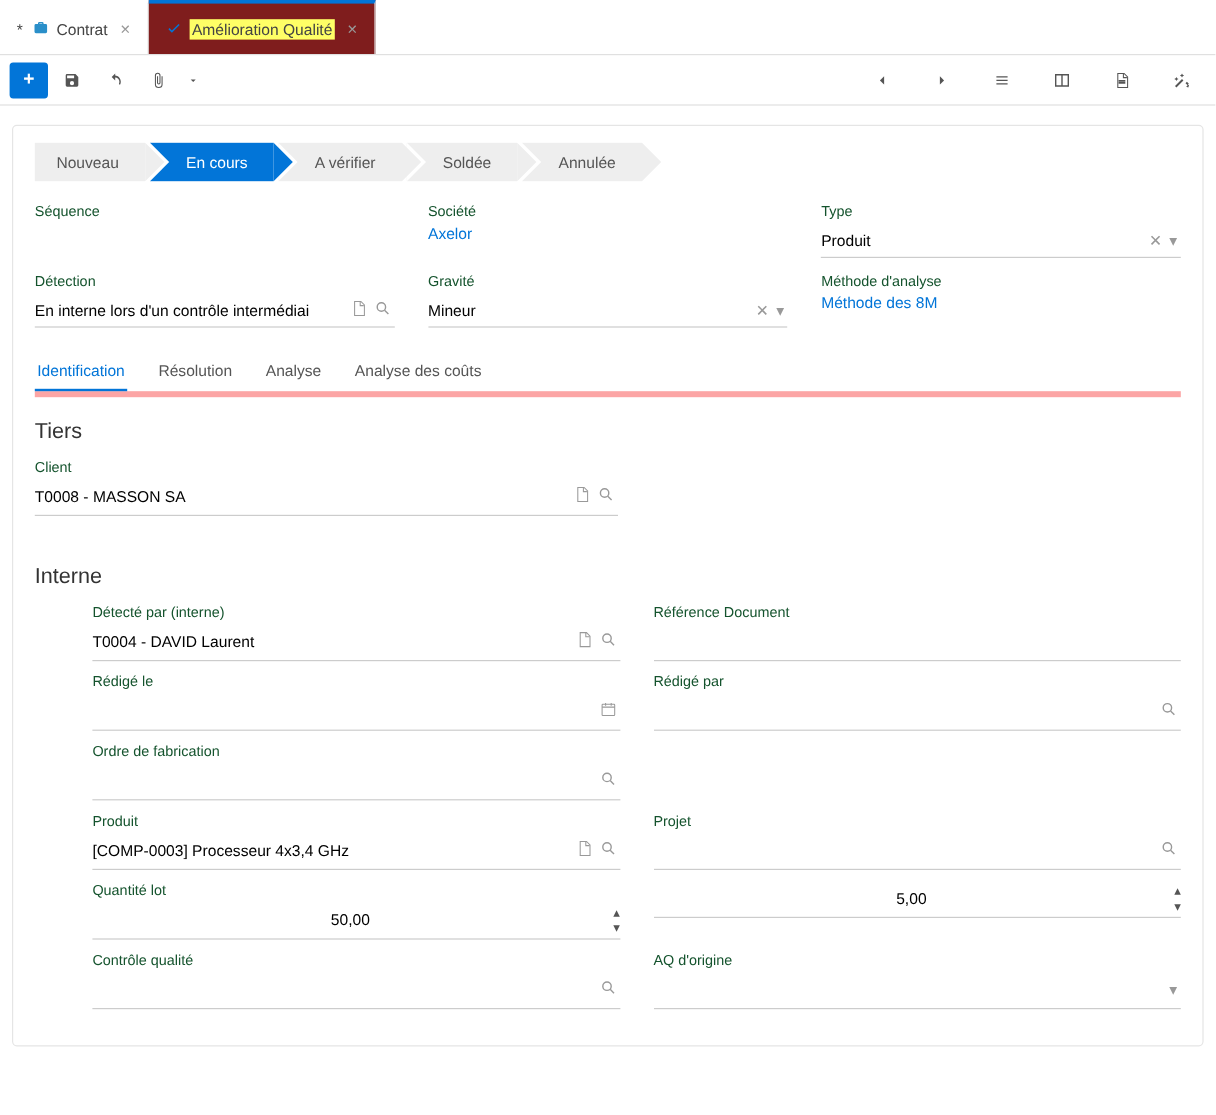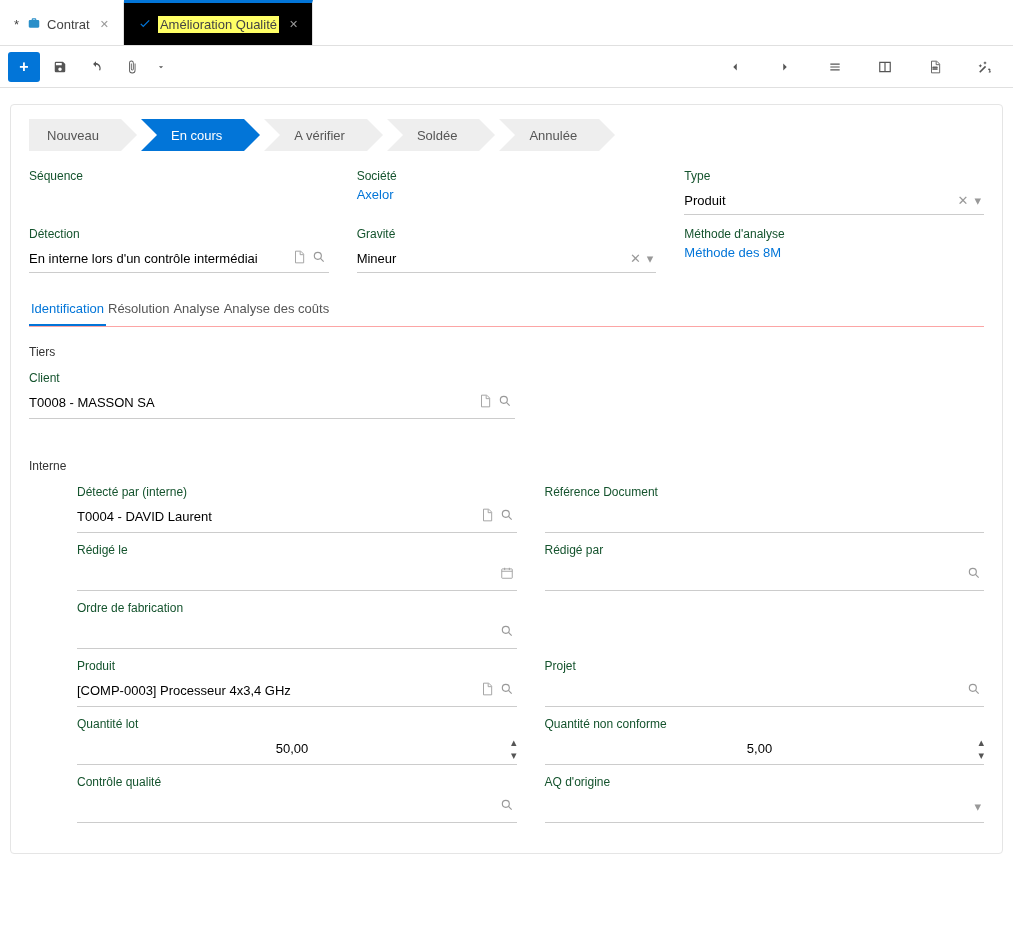--- a/index.html
+++ b/index.html
@@ -1,64 +1,64 @@
 <!DOCTYPE html>
 <html><head>
 <meta charset="utf-8">
 <style>
 * { box-sizing: border-box; margin: 0; padding: 0; }
 body { font-family: -apple-system, BlinkMacSystemFont, "Segoe UI", Arial, sans-serif; font-size: 13px; color: #333; background: #fff; width: 1013px; }
 .tabs-bar { display: flex; border-bottom: 1px solid #e0e0e0; height: 46px; align-items: stretch; }
 .tab { display: flex; align-items: center; padding: 0 14px; border-right: 1px solid #e0e0e0; position: relative; cursor: pointer; gap: 6px; }
-.tab.active { border-top: 3px solid #0275d8; background: #000000; }
+.tab.active { border-top: 3px solid #0275d8; background: #7f1d1d; }
 .tab.inactive { color: #666; border-top: 3px solid transparent; }
 .tab .dirty { color: #444; margin-right: 2px; }
 .tab .close { color: #999; font-size: 11px; margin-left: 4px; cursor: pointer; }
 .tab .ico { font-size: 12px; }
 .tab .ico.briefcase { color: #2a8fc9; }
 .tab .ico.check { color: #0275d8; }
 .tab .lbl { color: #444; }
 .tab.active .lbl.highlight { background: #ffff66; padding: 1px 2px; }
 
 .toolbar { display: flex; align-items: center; height: 42px; padding: 0 8px; border-bottom: 1px solid #e0e0e0; }
 .tool-btn { width: 32px; height: 30px; display: inline-flex; align-items: center; justify-content: center; color: #555; cursor: pointer; margin-right: 4px; }
 .tool-btn.add { background: #0275d8; color: #fff; border-radius: 3px; font-size: 16px; font-weight: bold; }
 .tool-btn.dropdown-caret { width: 18px; }
 .spacer { flex: 1; }
 .tool-right { display: flex; align-items: center; gap: 14px; }
 
 .content-wrap { padding: 16px 10px; }
 .card { background: #fff; border: 1px solid #e5e5e5; border-radius: 4px; padding: 14px 18px 30px; }
 
 
-.status-flow { display: flex; margin-bottom: 18px; gap: 16px; }
+.status-flow { display: flex; margin-bottom: 18px; }
 .status-step { position: relative; height: 32px; display: flex; align-items: center; padding: 0 22px 0 30px; background: #eeeeee; color: #555; margin-right: 4px; font-size: 13px; }
 .status-step:first-child { padding-left: 18px; }
 .status-step::after { content: ''; position: absolute; right: -16px; top: 0; border-top: 16px solid transparent; border-bottom: 16px solid transparent; border-left: 16px solid #eeeeee; z-index: 2; }
 .status-step::before { content: ''; position: absolute; left: 0; top: 0; border-top: 16px solid transparent; border-bottom: 16px solid transparent; border-left: 16px solid #fff; z-index: 1; }
 .status-step:first-child::before { display: none; }
 .status-step.active { background: #0275d8; color: #fff; }
 .status-step.active::after { border-left-color: #0275d8; }
 
 
 .header-grid { display: grid; grid-template-columns: 1fr 1fr 1fr; gap: 12px 28px; margin-bottom: 20px; }
 .fld { display: flex; flex-direction: column; }
 .fld-label { font-size: 12px; color: #14532d; margin-bottom: 4px; }
 .fld-value { font-size: 13px; color: #333; }
 .fld-value.link { color: #0275d8; cursor: pointer; }
 .fld-input { display: flex; align-items: center; border-bottom: 1px solid #ccc; height: 28px; }
 .fld-input input { border: none; outline: none; flex: 1; font-size: 13px; background: transparent; padding: 4px 0; }
 .fld-input .act { color: #999; cursor: pointer; padding: 0 3px; font-size: 13px; }
 
 
-.detail-tabs { display: flex; border-bottom: 1px solid #fca5a5; margin-bottom: 18px; }
+.detail-tabs { display: flex; border-bottom: 5px solid #fca5a5; margin-bottom: 18px; gap: 24px; }
 .dtab { padding: 8px 2px; color: #555; cursor: pointer; border-bottom: 2px solid transparent; }
 .dtab.active { color: #0275d8; border-bottom-color: #0275d8; }
 
-.section-title { font-size: 12px; color: #333; margin: 14px 0 12px; }
+.section-title { font-size: 18px; color: #333; margin: 14px 0 12px; }
 .form-grid2 { display: grid; grid-template-columns: 1fr 1fr; gap: 10px 28px; margin-left: 48px; }
 .form-grid1 { display: grid; grid-template-columns: 1fr; max-width: 486px; }
 
 .underline-input { display: flex; align-items: center; border-bottom: 1px solid #ccc; height: 30px; padding-bottom: 2px; }
 .underline-input input { border: none; outline: none; flex: 1; font-size: 13px; background: transparent; }
 .underline-input .act { color: #999; cursor: pointer; padding: 0 3px; font-size: 13px; }
 .underline-input .num { text-align: center; }
 .underline-input .spinner { color: #555; font-size: 11px; padding-left: 4px; }
 
 svg.icon { width: 14px; height: 14px; fill: currentColor; }
@@ -311,21 +311,20 @@
       </div>
 
       <div class="fld">
         <span class="fld-label">Quantité lot</span>
         <div class="underline-input">
           <input class="num" value="50,00" style="">
           <span class="spinner">▴<br>▾</span>
         </div>
       </div>
       <div class="fld">
-        <span class="fld-label">Quantité non conforme</span>
         <div class="underline-input">
           <input class="num" value="5,00" style="">
           <span class="spinner">▴<br>▾</span>
         </div>
       </div>
 
       <div class="fld">
         <span class="fld-label">Contrôle qualité</span>
         <div class="underline-input">
           <input value="" style="">

